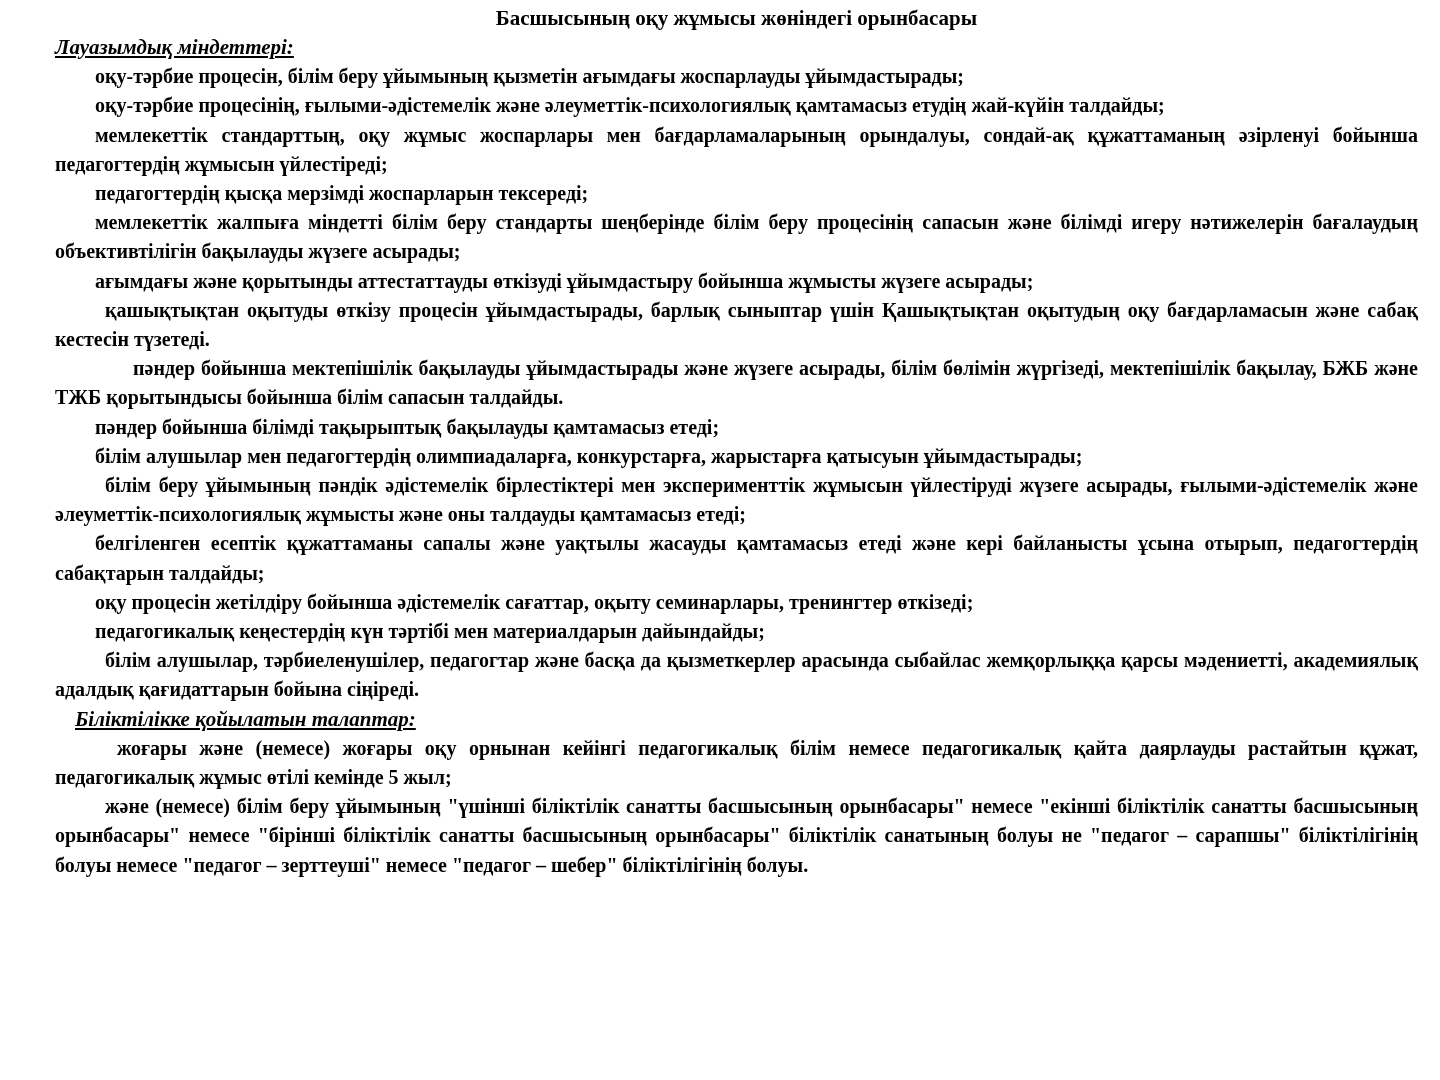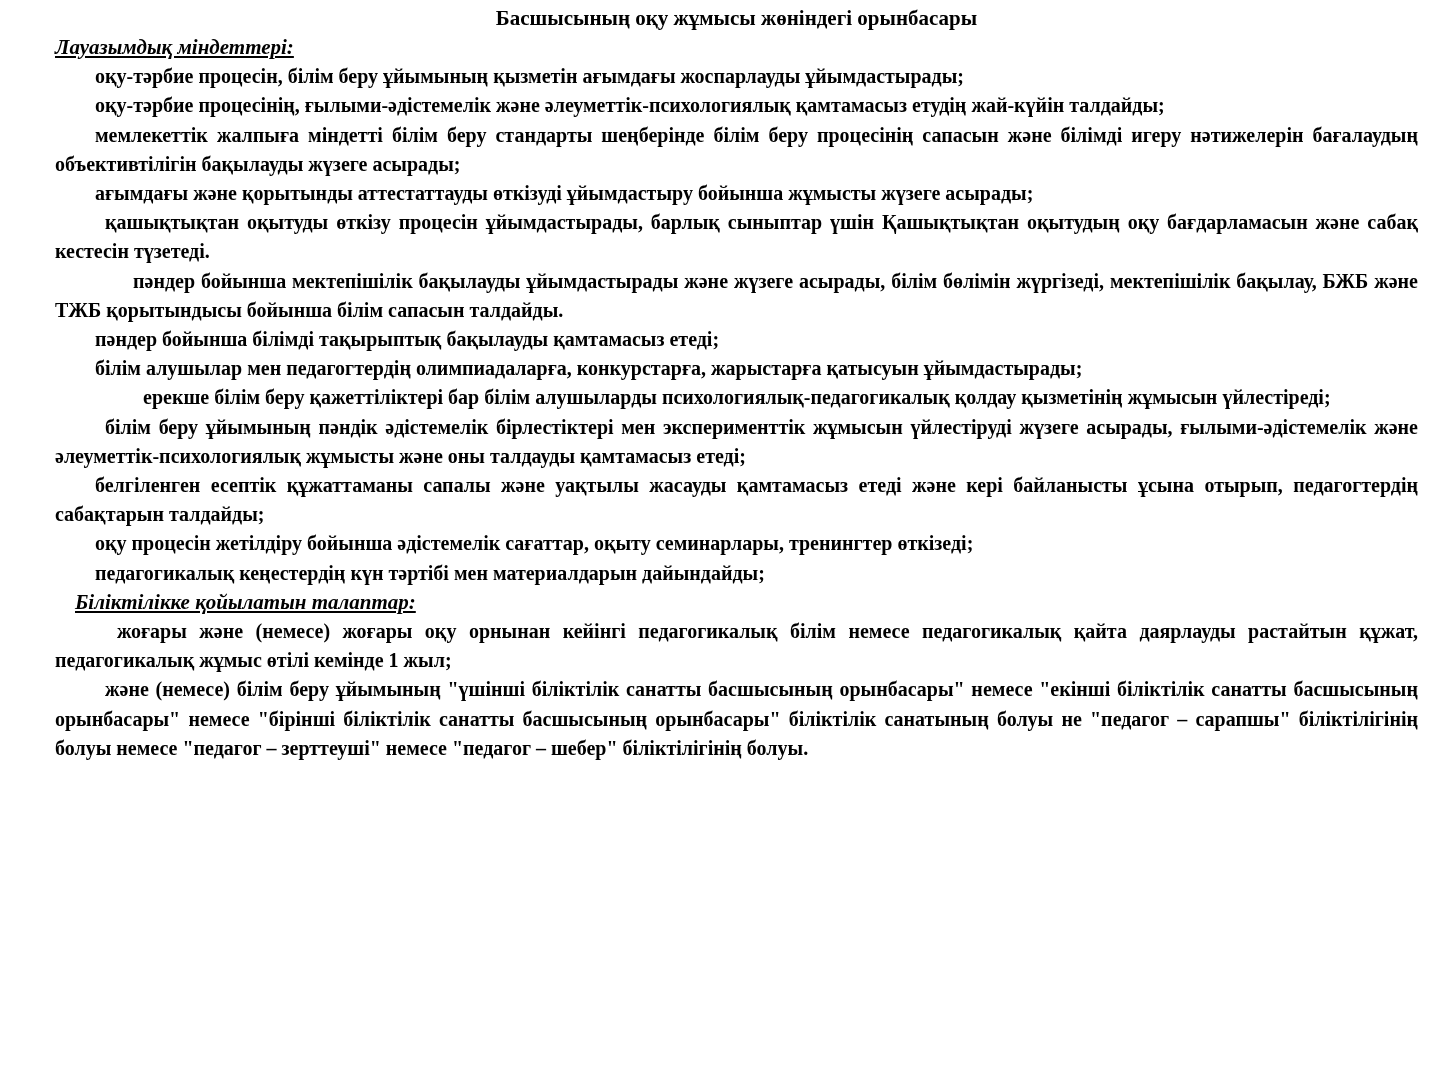--- a/index.html
+++ b/index.html
@@ -52,29 +52,31 @@
 </head>
 <body>
 
 <div class="page">
   <h1 class="doc-title">Басшысының оқу жұмысы жөніндегі орынбасары</h1>
 
   <h2 class="section-heading hd-1">Лауазымдық міндеттері:</h2>
 
   <p class="para in-std">оқу-тәрбие процесін, білім беру ұйымының қызметін ағымдағы жоспарлауды ұйымдастырады;</p>
   <p class="para in-std">оқу-тәрбие процесінің, ғылыми-әдістемелік және әлеуметтік-психологиялық қамтамасыз етудің жай-күйін талдайды;</p>
+  <p class="para in-std">мемлекеттік стандарттың, оқу жұмыс жоспарлары мен бағдарламаларының орындалуы, сондай-ақ құжаттаманың әзірленуі бойынша педагогтердің жұмысын үйлестіреді;</p>
+  <p class="para in-std">педагогтердің қысқа мерзімді жоспарларын тексереді;</p>
   <p class="para in-std">мемлекеттік жалпыға міндетті білім беру стандарты шеңберінде білім беру процесінің сапасын және білімді игеру нәтижелерін бағалаудың объективтілігін бақылауды жүзеге асырады;</p>
   <p class="para in-std">ағымдағы және қорытынды аттестаттауды өткізуді ұйымдастыру бойынша жұмысты жүзеге асырады;</p>
   <p class="para in-med">қашықтықтан оқытуды өткізу процесін ұйымдастырады, барлық сыныптар үшін Қашықтықтан оқытудың оқу бағдарламасын және сабақ кестесін түзетеді.</p>
   <p class="para in-lg">пәндер бойынша мектепішілік бақылауды ұйымдастырады және жүзеге асырады, білім бөлімін жүргізеді, мектепішілік бақылау, БЖБ және ТЖБ қорытындысы бойынша білім сапасын талдайды.</p>
   <p class="para in-std">пәндер бойынша білімді тақырыптық бақылауды қамтамасыз етеді;</p>
   <p class="para in-std">білім алушылар мен педагогтердің олимпиадаларға, конкурстарға, жарыстарға қатысуын ұйымдастырады;</p>
-  <p class="para in-xl">ерекше білім беру қажеттіліктері бар білім алушыларды психологиялық-педагогикалық қолдау қызметінің жұмысын үйлестіреді;</p>
   <p class="para in-med">білім беру ұйымының пәндік әдістемелік бірлестіктері мен эксперименттік жұмысын үйлестіруді жүзеге асырады, ғылыми-әдістемелік және әлеуметтік-психологиялық жұмысты және оны талдауды қамтамасыз етеді;</p>
   <p class="para in-std">белгіленген есептік құжаттаманы сапалы және уақтылы жасауды қамтамасыз етеді және кері байланысты ұсына отырып, педагогтердің сабақтарын талдайды;</p>
   <p class="para in-std">оқу процесін жетілдіру бойынша әдістемелік сағаттар, оқыту семинарлары, тренингтер өткізеді;</p>
   <p class="para in-std">педагогикалық кеңестердің күн тәртібі мен материалдарын дайындайды;</p>
+  <p class="para in-med">білім алушылар, тәрбиеленушілер, педагогтар және басқа да қызметкерлер арасында сыбайлас жемқорлыққа қарсы мәдениетті, академиялық адалдық қағидаттарын бойына сіңіреді.</p>
 
   <h2 class="section-heading hd-2">Біліктілікке қойылатын талаптар:</h2>
 
-  <p class="para in-req">жоғары және (немесе) жоғары оқу орнынан кейінгі педагогикалық білім немесе педагогикалық қайта даярлауды растайтын құжат, педагогикалық жұмыс өтілі кемінде 1 жыл;</p>
+  <p class="para in-req">жоғары және (немесе) жоғары оқу орнынан кейінгі педагогикалық білім немесе педагогикалық қайта даярлауды растайтын құжат, педагогикалық жұмыс өтілі кемінде 5 жыл;</p>
   <p class="para in-med">және (немесе) білім беру ұйымының "үшінші біліктілік санатты басшысының орынбасары" немесе "екінші біліктілік санатты басшысының орынбасары" немесе "бірінші біліктілік санатты басшысының орынбасары" біліктілік санатының болуы не "педагог – сарапшы" біліктілігінің болуы немесе "педагог – зерттеуші" немесе "педагог – шебер" біліктілігінің болуы.</p>
 </div>
 
 </body></html>

